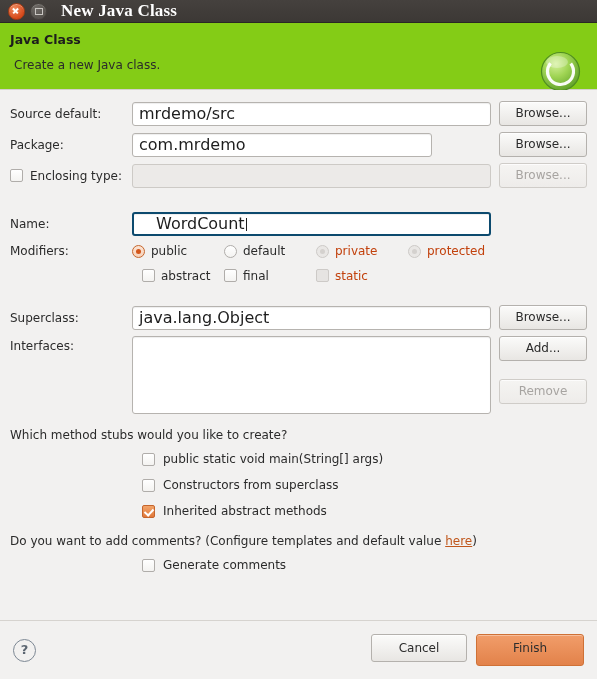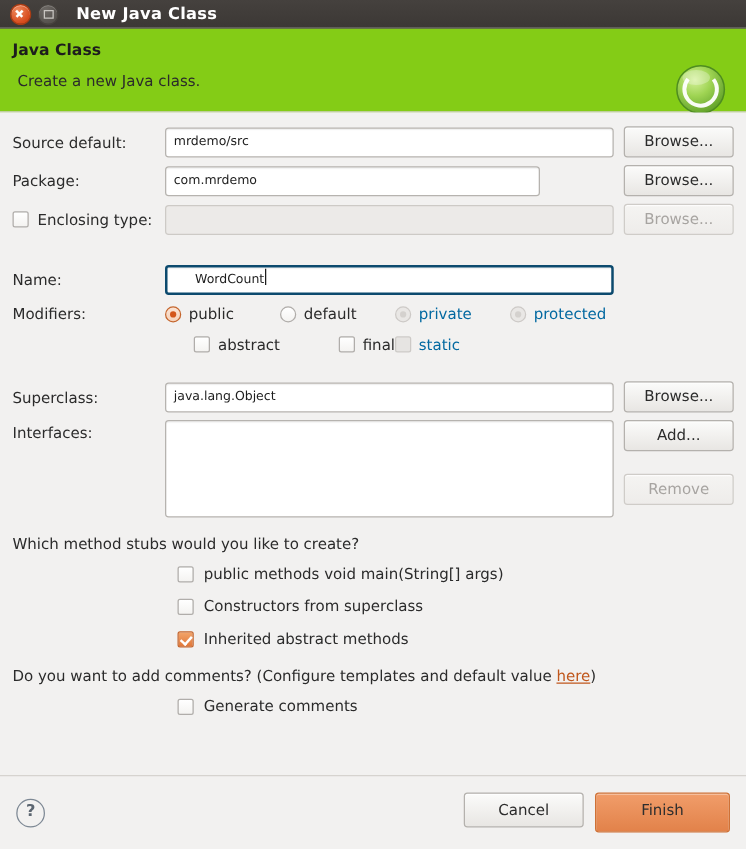--- a/index.html
+++ b/index.html
@@ -69,25 +69,26 @@
     content: "";
     position: absolute;
     left: 3.5px;
     top: 4px;
     width: 6px;
     height: 5px;
     border: 1px solid #c9c6c2;
   }
   .title-text {
     color: #ffffff;
-    font-size: 13px;
+    font-size: 17px;
     font-weight: bold;
     margin-left: 9px;
     letter-spacing: .2px;
     white-space: nowrap;
+    font-family: Liberation Serif, serif;
   }
 
   
   .header {
     background: #84cc16;
     border-bottom: 1px solid #d3d0cc;
     height: 67px;
     box-sizing: border-box;
     position: relative;
     flex: 0 0 auto;
@@ -133,21 +134,21 @@
     color: #2b2b2b;
   }
 
   .field {
     height: 24px;
     box-sizing: border-box;
     background: #ffffff;
     border: 1px solid #b6b3af;
     border-radius: 3px;
     padding: 0 6px;
-    font-size: 10px;
+    font-size: 16px;
     color: #1d1d1d;
     line-height: 22px;
     white-space: nowrap;
     overflow: hidden;
     box-shadow: inset 0 1px 1px rgba(0,0,0,.07);
   }
   .field.wide   { width: 359px; }
   .field.medium { width: 300px; }
   .field.disabled {
     background: #eceae8;
@@ -269,29 +270,29 @@
   }
 
   .opt {
     display: inline-flex;
     align-items: center;
     gap: 6px;
     font-size: 12px;
     color: #2b2b2b;
     white-space: nowrap;
   }
-  .opt.dim { color: #0369a1; }
+  .opt.dim { color: #c2410c; }
 
   .modrow {
     display: flex;
     align-items: center;
     height: 25px;
     padding-left: 132px;
   }
-  .modrow .opt { margin-right: 0; justify-content: flex-end; }
+  .modrow .opt { margin-right: 0; }
 
   .enclosing-label {
     display: flex;
     align-items: center;
     gap: 7px;
     width: 122px;
     flex: 0 0 auto;
   }
 
   
@@ -496,21 +497,21 @@
         <div class="btn disabled">Remove</div>
       </div>
     </div>
 
     <div class="section-q">Which method stubs would you like to create?</div>
 
     <div style="height:4px"></div>
 
     <div class="stub">
       <span class="cb"></span>
-      <span>public methods void main(String[] args)</span>
+      <span>public static void main(String[] args)</span>
     </div>
     <div class="stub">
       <span class="cb"></span>
       <span>Constructors from superclass</span>
     </div>
     <div class="stub">
       <span class="cb checked"></span>
       <span>Inherited abstract methods</span>
     </div>
 

